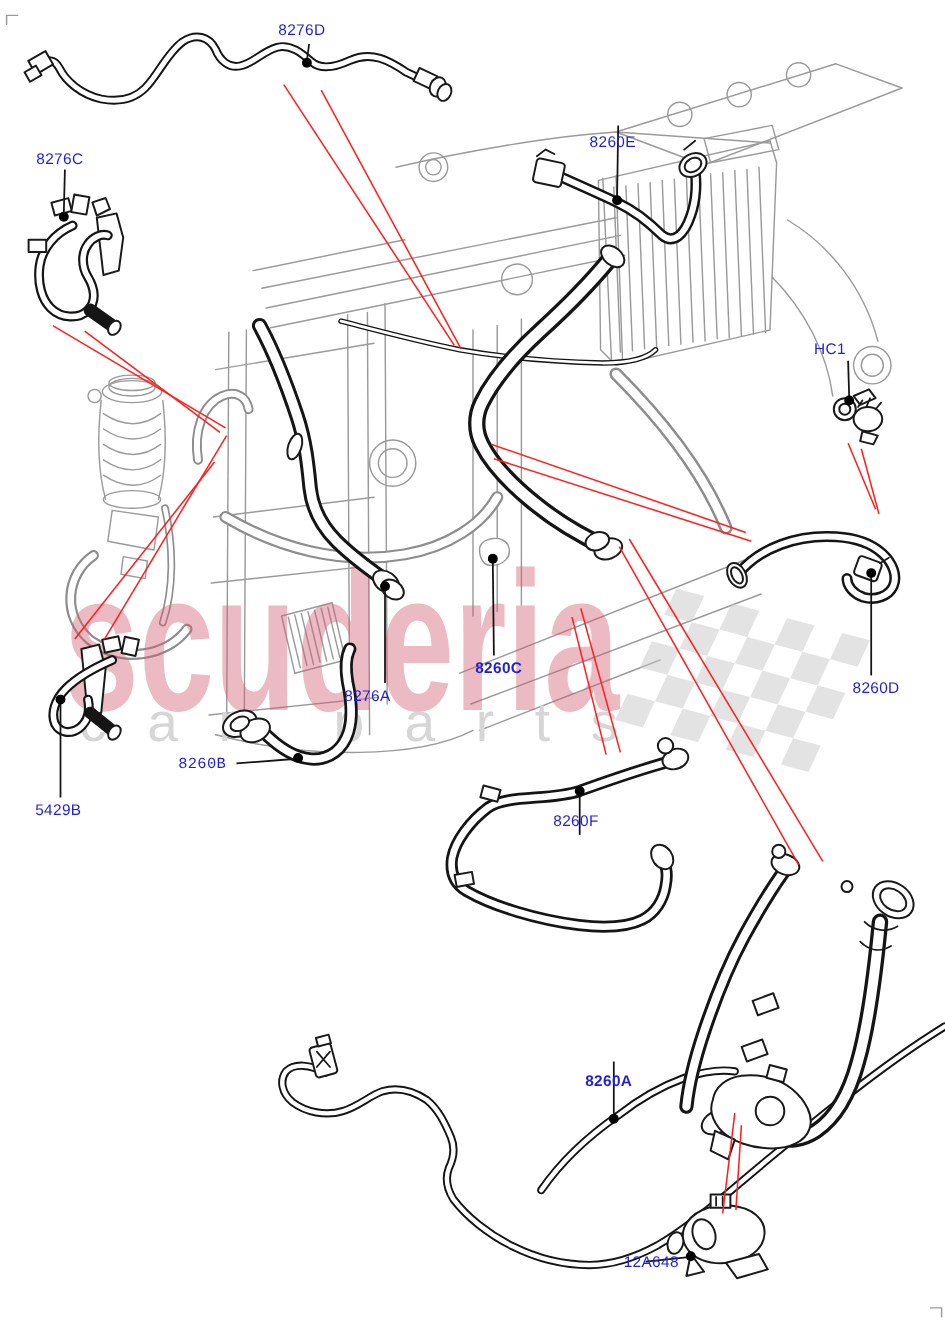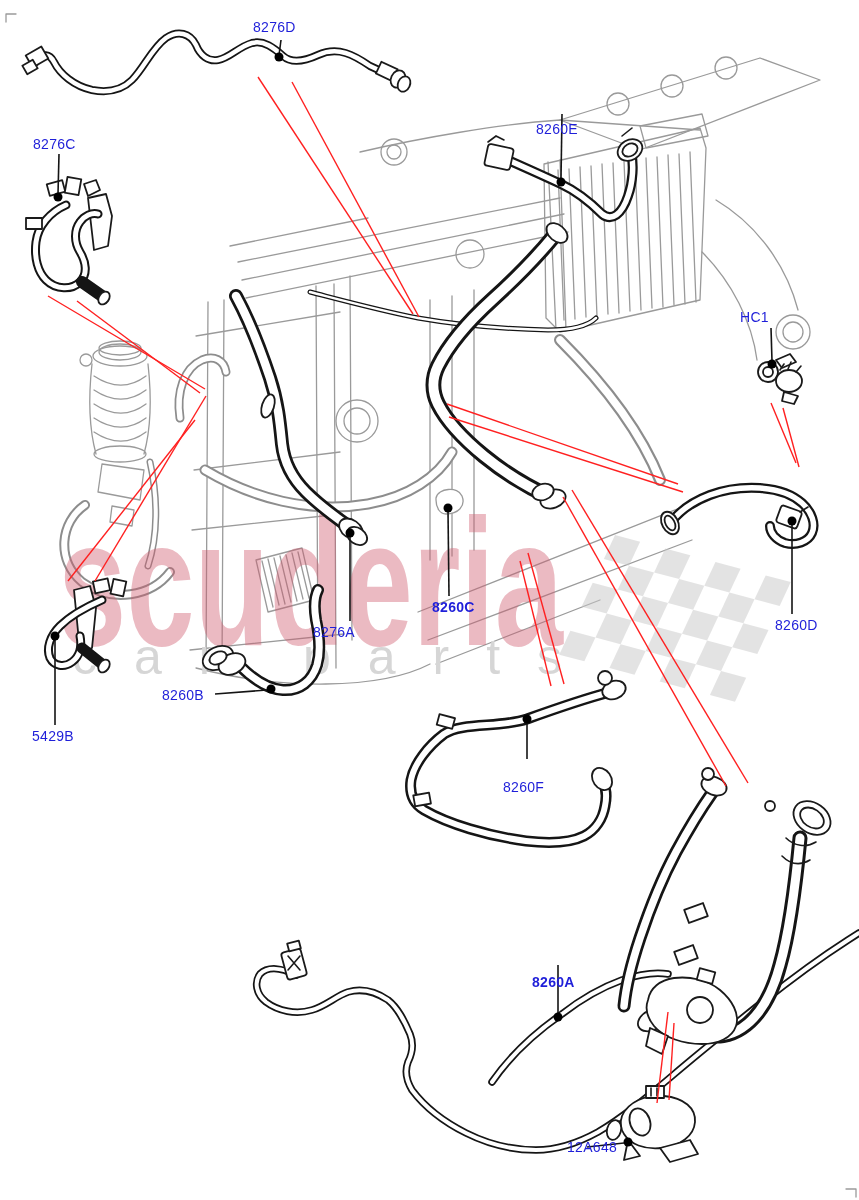--- a/index.html
+++ b/index.html
@@ -349,21 +349,21 @@
       </g>
 </svg>
 
 <div id="label-layer">
       <div class="part-label" style="left: 253px; top: 17px;">8276D</div>
       <div class="part-label" style="left: 536px; top: 94px; margin-top: 25px;">8260E</div>
       <div class="part-label" style="left: 33px; top: 134px;">8276C</div>
       <div class="part-label" style="left: 740px; top: 307px;">HC1</div>
       <div class="part-label" style="left: 432px; top: 597px; font-weight: bold;">8260C</div>
       <div class="part-label" style="left: 313px; top: 622px;">8276A</div>
-      <div class="part-label" style="left: 162px; top: 685px;">8260B</div>
+      <div class="part-label" style="left: 162px; top: 685px; font-family: Liberation Mono, monospace;">8260B</div>
       <div class="part-label" style="left: 32px; top: 726px;">5429B</div>
-      <div class="part-label" style="left: 503px; top: 777px;">8260F</div>
+      <div class="part-label" style="left: 503px; top: 736px;">8260F</div>
       <div class="part-label" style="left: 775px; top: 615px;">8260D</div>
       <div class="part-label" style="left: 532px; top: 972px; font-weight: bold;">8260A</div>
       <div class="part-label" style="left: 521px; top: 1137px; margin-left: 46px;">12A648</div>
     </div>
 
 </div>
 
 </body></html>

